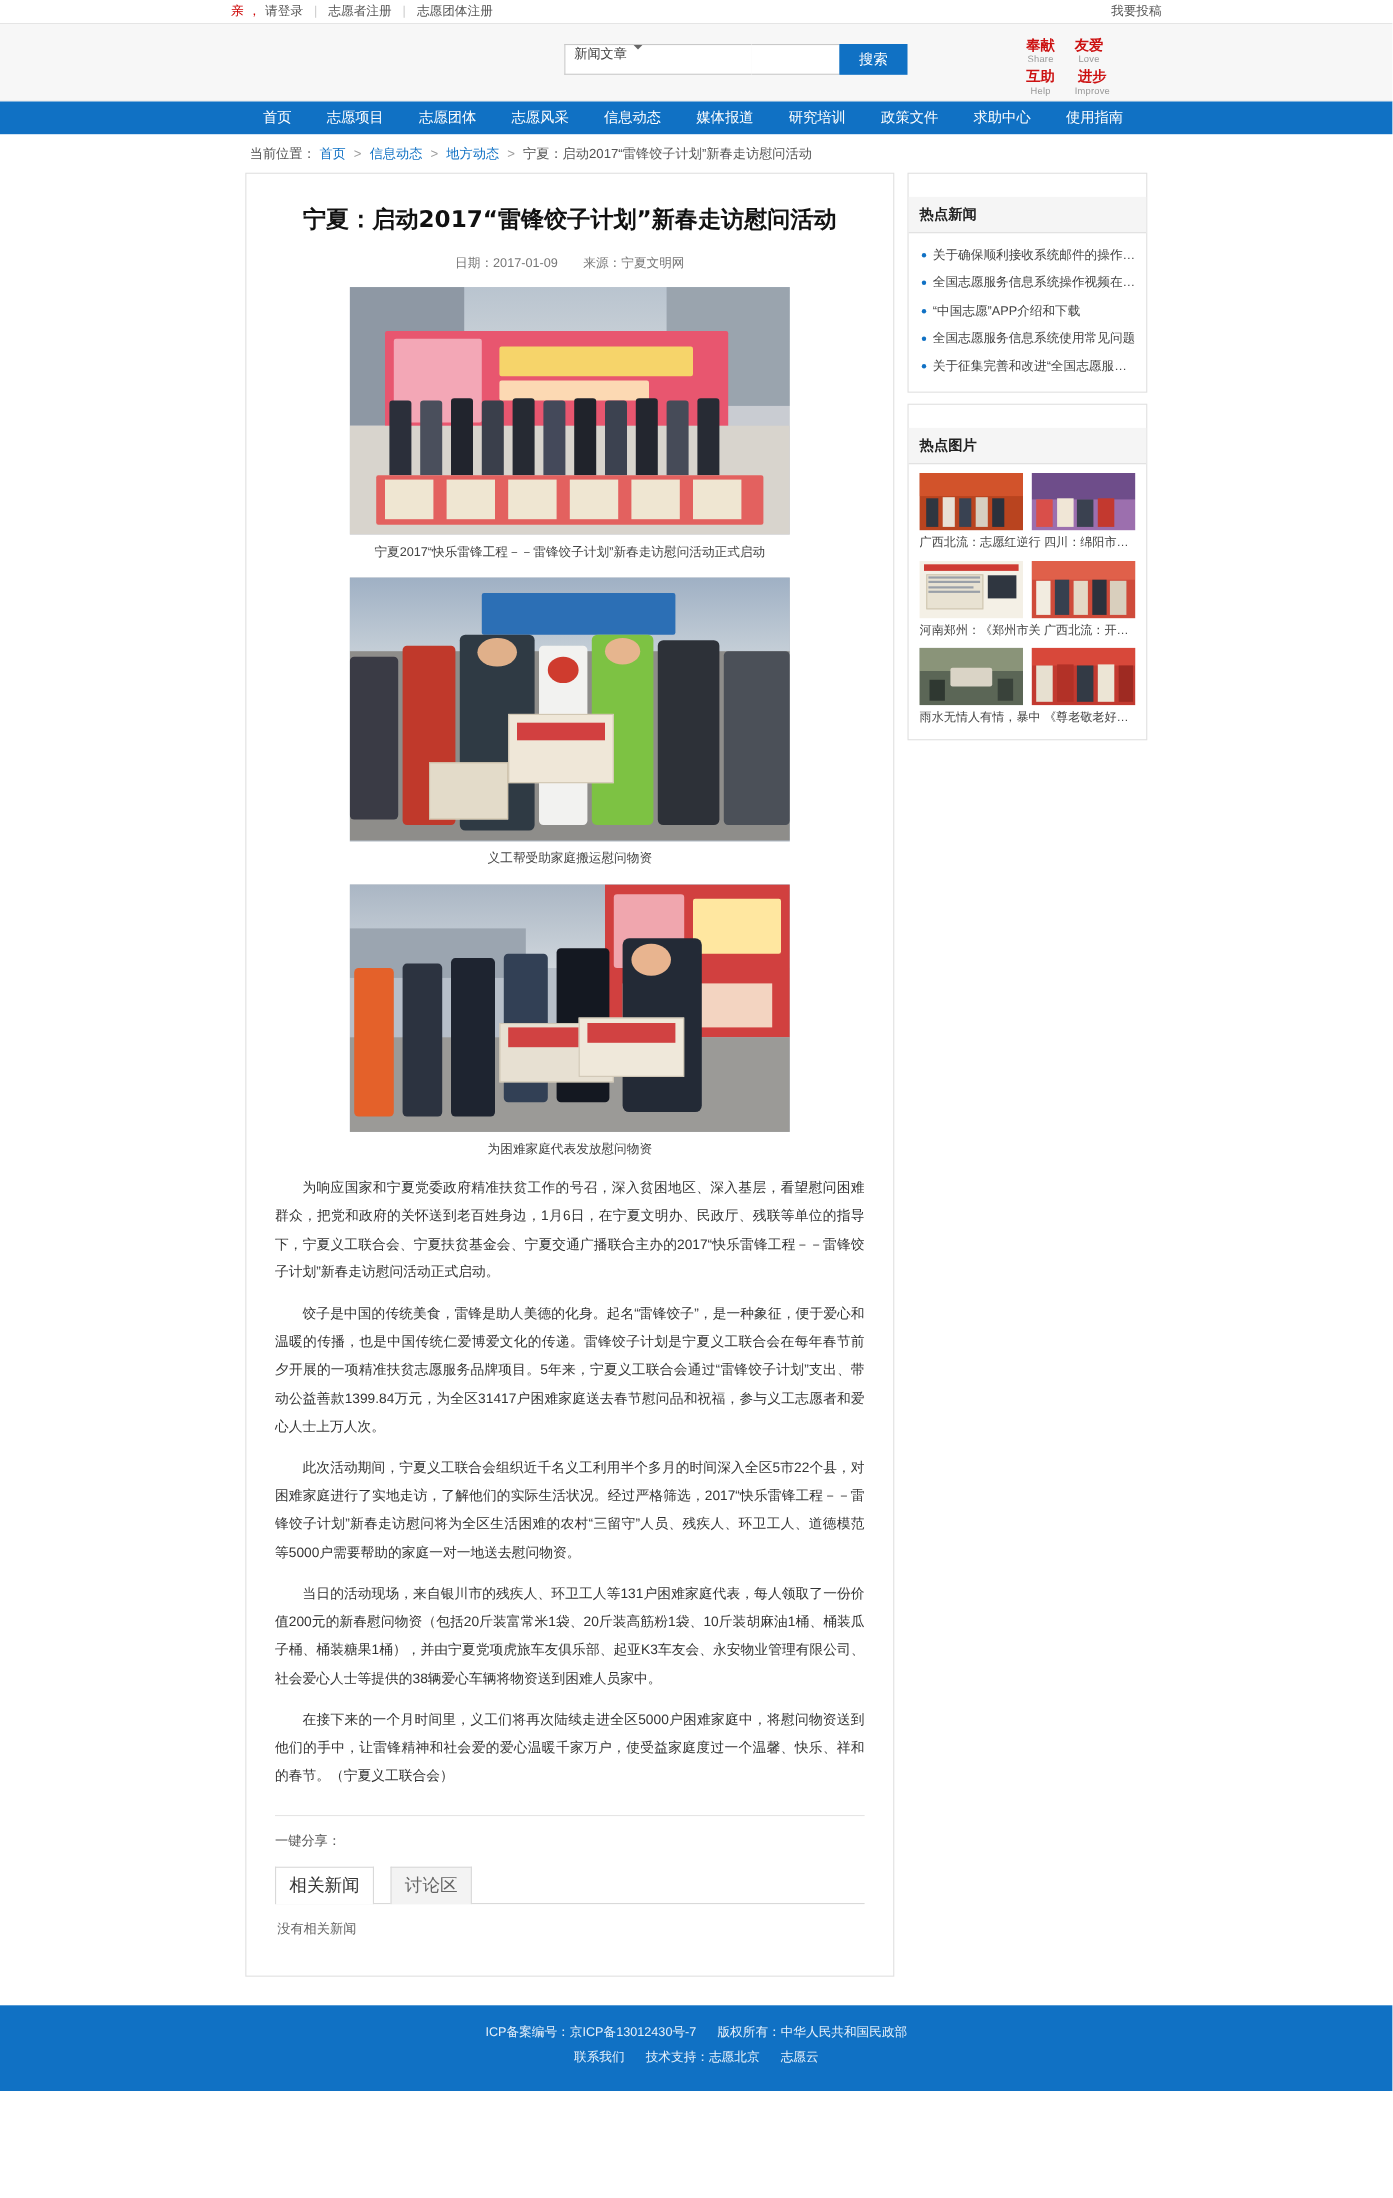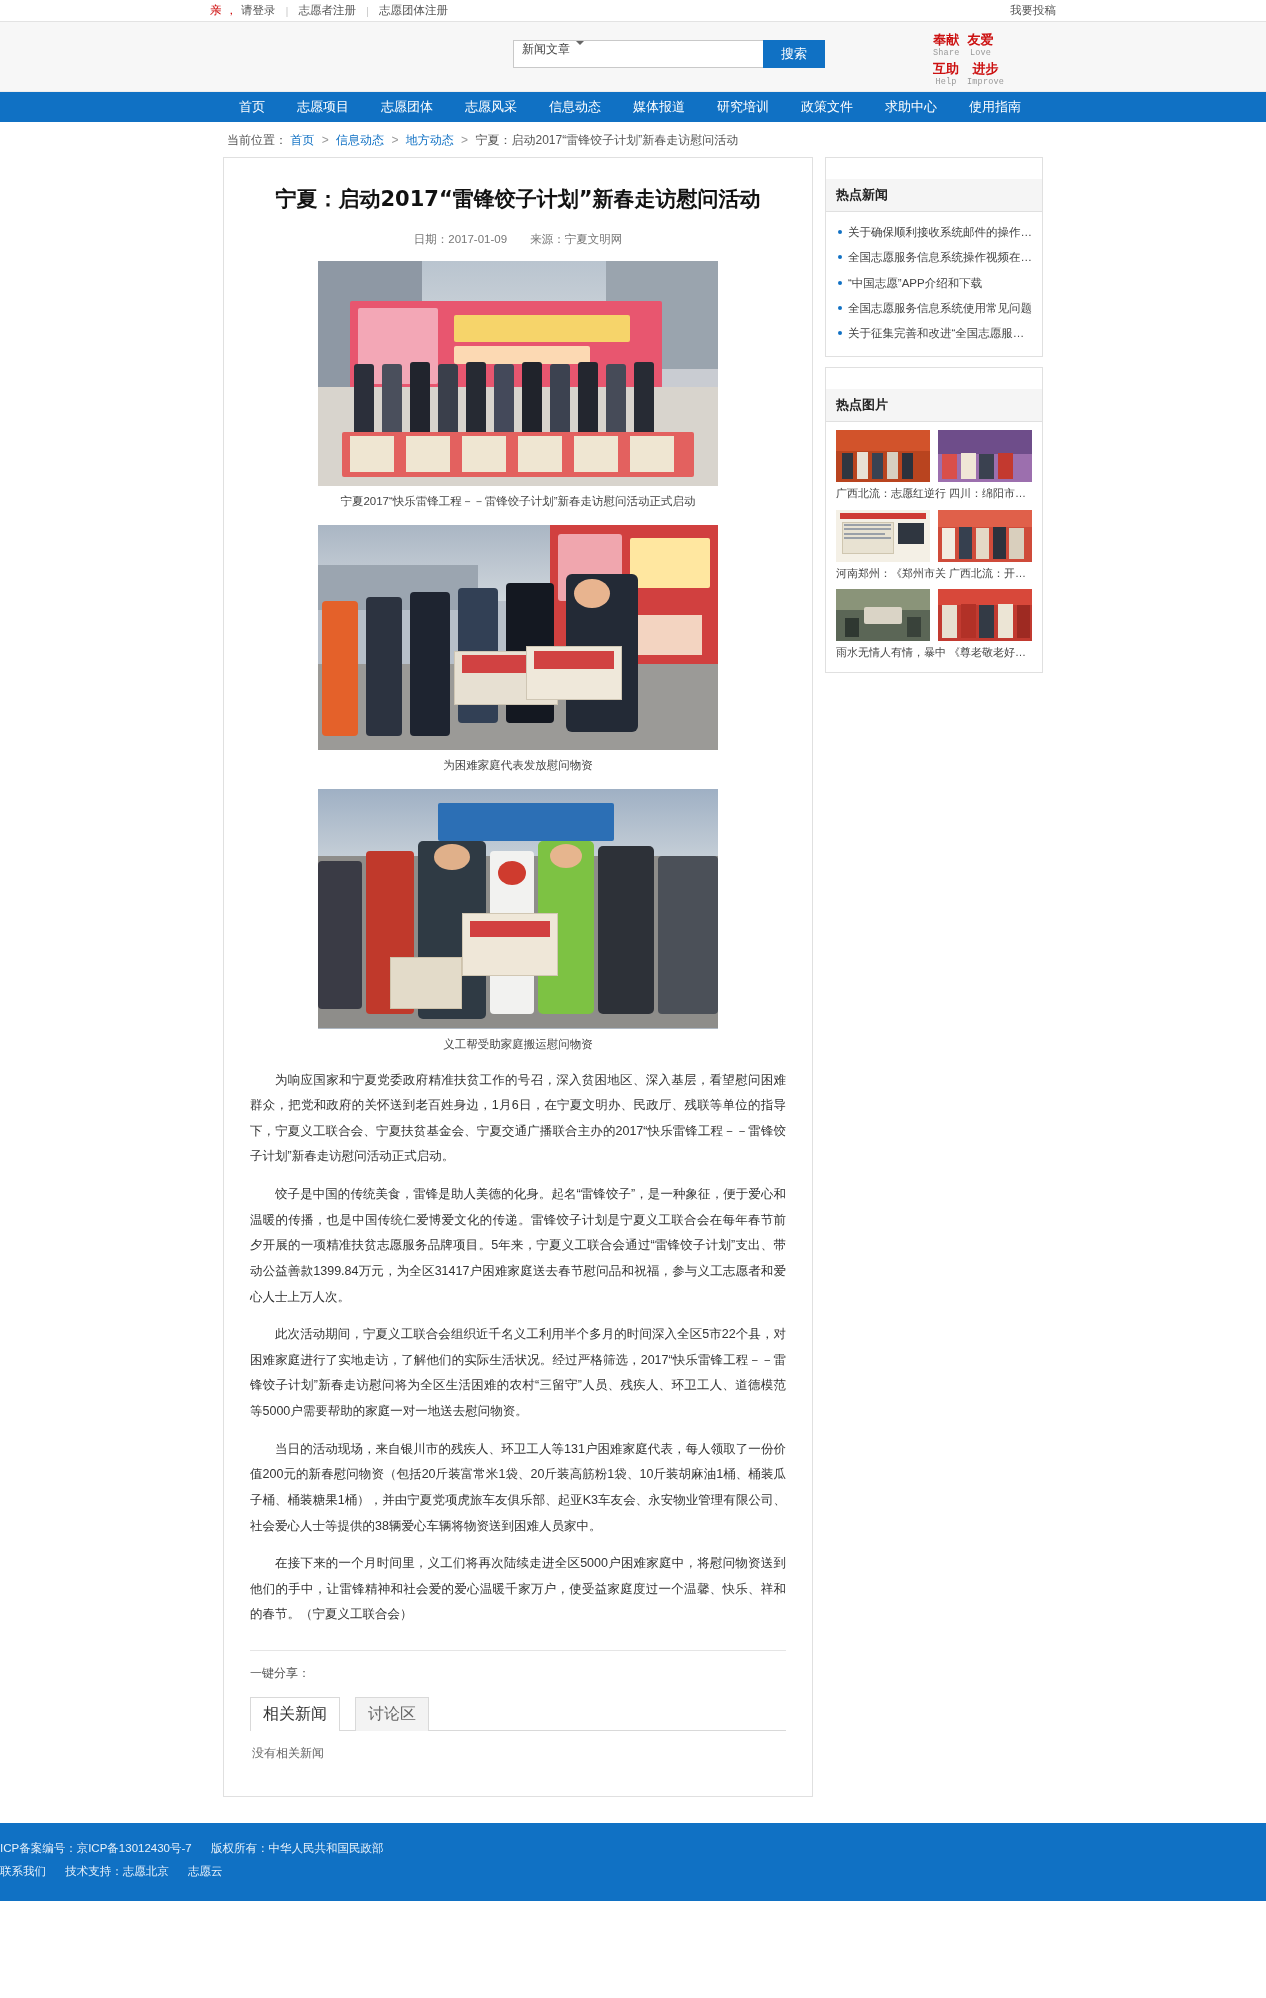--- a/index.html
+++ b/index.html
@@ -140,21 +140,21 @@
     cursor: pointer;
     font-family: "Liberation Sans", sans-serif;
   }
   .slogans {
     position: absolute;
     right: 0;
     top: 12px;
     width: 110px;
     font-size: 12px;
   }
-  .slogan-row { display: flex; gap: 8px; margin-bottom: 4px; font-family: Liberation Mono, monospace; }
+  .slogan-row { display: flex; gap: 18px; margin-bottom: 4px; }
   .slogan {
     text-align: center;
     line-height: 1.15;
   }
   .slogan .big { color: #cc1111; font-weight: bold; font-size: 13px; }
   .slogan .small { color: #999; font-size: 8.5px; letter-spacing: .2px; }
 
   
   .nav {
     height: 30px;
@@ -332,20 +332,21 @@
     margin-top: -2px;
     margin-bottom: 2px;
   }
   .panel-empty { height: 14px; }
 
   
   .footer {
     background: #1071c4;
     color: #e8f1fa;
     font-size: 11.5px;
+    text-align: center;
     padding: 14px 0 18px 0;
     line-height: 2;
     margin-top: 10px;
   }
   .footer a { color: #e8f1fa; text-decoration: none; }
   .footer .sep { margin: 0 8px; }
 
   
   .ph { position: absolute; }
   .person { position:absolute; border-radius:3px 3px 0 0; }
@@ -470,20 +471,42 @@
           <div class="ph" style="left:22%;top:78%;width:11%;height:16%;background:#efe6d2;"></div>
           <div class="ph" style="left:36%;top:78%;width:11%;height:16%;background:#efe6d2;"></div>
           <div class="ph" style="left:50%;top:78%;width:11%;height:16%;background:#efe6d2;"></div>
           <div class="ph" style="left:64%;top:78%;width:11%;height:16%;background:#efe6d2;"></div>
           <div class="ph" style="left:78%;top:78%;width:11%;height:16%;background:#efe6d2;"></div>
         </div>
         <div class="cap">宁夏2017“快乐雷锋工程－－雷锋饺子计划”新春走访慰问活动正式启动</div>
       </div>
 
       <div class="figure">
+        <div class="photo" style="background:#aeb7c2;height:240px;">
+          <div class="ph" style="left:0;top:0;width:100%;height:30%;background:linear-gradient(#9fb0c4,#c7d0d8);"></div>
+          <div class="ph" style="left:30%;top:6%;width:44%;height:16%;background:#2c6fb5;border-radius:2px;"></div>
+          <div class="ph" style="left:0;top:28%;width:100%;height:72%;background:#8e8d8a;"></div>
+          <div class="person" style="left:0%;top:30%;width:11%;height:62%;background:#3a3b45;border-radius:4px;"></div>
+          <div class="person" style="left:12%;top:26%;width:12%;height:68%;background:#c0392b;border-radius:4px;"></div>
+          <div class="person" style="left:25%;top:22%;width:17%;height:74%;background:#2f3a44;border-radius:5px;"></div>
+          <div class="ph" style="left:29%;top:23%;width:9%;height:11%;background:#e0b08a;border-radius:50%;"></div>
+          <div class="person" style="left:43%;top:26%;width:11%;height:68%;background:#f2f2f0;border-radius:4px;"></div>
+          <div class="ph" style="left:45%;top:30%;width:7%;height:10%;background:#cf3b2e;border-radius:50%;"></div>
+          <div class="person" style="left:55%;top:22%;width:14%;height:72%;background:#7dc243;border-radius:5px;"></div>
+          <div class="ph" style="left:58%;top:23%;width:8%;height:10%;background:#e6b58e;border-radius:50%;"></div>
+          <div class="person" style="left:70%;top:24%;width:14%;height:70%;background:#2d3138;border-radius:5px;"></div>
+          <div class="person" style="left:85%;top:28%;width:15%;height:66%;background:#4b5058;border-radius:4px;"></div>
+          <div class="ph" style="left:36%;top:52%;width:24%;height:26%;background:#efe7d8;border:1px solid #d1c7b3;"></div>
+          <div class="ph" style="left:38%;top:55%;width:20%;height:7%;background:#d24040;"></div>
+          <div class="ph" style="left:18%;top:70%;width:18%;height:22%;background:#e3dbc9;border:1px solid #cfc3ac;"></div>
+        </div>
+        <div class="cap">义工帮受助家庭搬运慰问物资</div>
+      </div>
+
+      <div class="figure">
         <div class="photo" style="background:#b7bfc9;">
           <div class="ph" style="left:0;top:0;width:100%;height:34%;background:linear-gradient(#aab6c4,#cfd6dc);"></div>
           <div class="ph" style="left:0;top:18%;width:40%;height:20%;background:#9ba5b0;"></div>
           <div class="ph" style="left:58%;top:0;width:42%;height:62%;background:#d1403f;"></div>
           <div class="ph" style="left:60%;top:4%;width:16%;height:30%;background:#f0a6ae;border-radius:3px;"></div>
           <div class="ph" style="left:78%;top:6%;width:20%;height:22%;background:#ffe7a0;border-radius:2px;"></div>
           <div class="ph" style="left:62%;top:40%;width:34%;height:18%;background:#f6e4cf;opacity:.9;"></div>
           <div class="ph" style="left:0;top:62%;width:100%;height:38%;background:#9b9a97;"></div>
           <div class="person" style="left:1%;top:34%;width:9%;height:60%;background:#e4612a;border-radius:4px;"></div>
           <div class="person" style="left:12%;top:32%;width:9%;height:62%;background:#2c3340;border-radius:4px;"></div>
@@ -491,42 +514,20 @@
           <div class="person" style="left:35%;top:28%;width:10%;height:60%;background:#324055;border-radius:4px;"></div>
           <div class="person" style="left:47%;top:26%;width:12%;height:62%;background:#141821;border-radius:4px;"></div>
           <div class="person" style="left:62%;top:22%;width:18%;height:70%;background:#232a36;border-radius:6px;"></div>
           <div class="ph" style="left:64%;top:24%;width:9%;height:13%;background:#e8b48f;border-radius:50%;"></div>
           <div class="ph" style="left:34%;top:56%;width:26%;height:24%;background:#e7e0d2;border:1px solid #cfc6b4;"></div>
           <div class="ph" style="left:36%;top:58%;width:22%;height:8%;background:#d14242;"></div>
           <div class="ph" style="left:52%;top:54%;width:24%;height:24%;background:#efe8da;border:1px solid #cfc6b4;"></div>
           <div class="ph" style="left:54%;top:56%;width:20%;height:8%;background:#d14242;"></div>
         </div>
         <div class="cap">为困难家庭代表发放慰问物资</div>
-      </div>
-
-      <div class="figure">
-        <div class="photo" style="background:#aeb7c2;height:240px;">
-          <div class="ph" style="left:0;top:0;width:100%;height:30%;background:linear-gradient(#9fb0c4,#c7d0d8);"></div>
-          <div class="ph" style="left:30%;top:6%;width:44%;height:16%;background:#2c6fb5;border-radius:2px;"></div>
-          <div class="ph" style="left:0;top:28%;width:100%;height:72%;background:#8e8d8a;"></div>
-          <div class="person" style="left:0%;top:30%;width:11%;height:62%;background:#3a3b45;border-radius:4px;"></div>
-          <div class="person" style="left:12%;top:26%;width:12%;height:68%;background:#c0392b;border-radius:4px;"></div>
-          <div class="person" style="left:25%;top:22%;width:17%;height:74%;background:#2f3a44;border-radius:5px;"></div>
-          <div class="ph" style="left:29%;top:23%;width:9%;height:11%;background:#e0b08a;border-radius:50%;"></div>
-          <div class="person" style="left:43%;top:26%;width:11%;height:68%;background:#f2f2f0;border-radius:4px;"></div>
-          <div class="ph" style="left:45%;top:30%;width:7%;height:10%;background:#cf3b2e;border-radius:50%;"></div>
-          <div class="person" style="left:55%;top:22%;width:14%;height:72%;background:#7dc243;border-radius:5px;"></div>
-          <div class="ph" style="left:58%;top:23%;width:8%;height:10%;background:#e6b58e;border-radius:50%;"></div>
-          <div class="person" style="left:70%;top:24%;width:14%;height:70%;background:#2d3138;border-radius:5px;"></div>
-          <div class="person" style="left:85%;top:28%;width:15%;height:66%;background:#4b5058;border-radius:4px;"></div>
-          <div class="ph" style="left:36%;top:52%;width:24%;height:26%;background:#efe7d8;border:1px solid #d1c7b3;"></div>
-          <div class="ph" style="left:38%;top:55%;width:20%;height:7%;background:#d24040;"></div>
-          <div class="ph" style="left:18%;top:70%;width:18%;height:22%;background:#e3dbc9;border:1px solid #cfc3ac;"></div>
-        </div>
-        <div class="cap">义工帮受助家庭搬运慰问物资</div>
       </div>
 
       <p>为响应国家和宁夏党委政府精准扶贫工作的号召，深入贫困地区、深入基层，看望慰问困难群众，把党和政府的关怀送到老百姓身边，1月6日，在宁夏文明办、民政厅、残联等单位的指导下，宁夏义工联合会、宁夏扶贫基金会、宁夏交通广播联合主办的2017“快乐雷锋工程－－雷锋饺子计划”新春走访慰问活动正式启动。</p>
       <p>饺子是中国的传统美食，雷锋是助人美德的化身。起名“雷锋饺子”，是一种象征，便于爱心和温暖的传播，也是中国传统仁爱博爱文化的传递。雷锋饺子计划是宁夏义工联合会在每年春节前夕开展的一项精准扶贫志愿服务品牌项目。5年来，宁夏义工联合会通过“雷锋饺子计划”支出、带动公益善款1399.84万元，为全区31417户困难家庭送去春节慰问品和祝福，参与义工志愿者和爱心人士上万人次。</p>
       <p>此次活动期间，宁夏义工联合会组织近千名义工利用半个多月的时间深入全区5市22个县，对困难家庭进行了实地走访，了解他们的实际生活状况。经过严格筛选，2017“快乐雷锋工程－－雷锋饺子计划”新春走访慰问将为全区生活困难的农村“三留守”人员、残疾人、环卫工人、道德模范等5000户需要帮助的家庭一对一地送去慰问物资。</p>
       <p>当日的活动现场，来自银川市的残疾人、环卫工人等131户困难家庭代表，每人领取了一份价值200元的新春慰问物资（包括20斤装富常米1袋、20斤装高筋粉1袋、10斤装胡麻油1桶、桶装瓜子桶、桶装糖果1桶），并由宁夏党项虎旅车友俱乐部、起亚K3车友会、永安物业管理有限公司、社会爱心人士等提供的38辆爱心车辆将物资送到困难人员家中。</p>
       <p>在接下来的一个月时间里，义工们将再次陆续走进全区5000户困难家庭中，将慰问物资送到他们的手中，让雷锋精神和社会爱的爱心温暖千家万户，使受益家庭度过一个温馨、快乐、祥和的春节。（宁夏义工联合会）</p>
 
       <div class="share-label">一键分享：</div>
 

